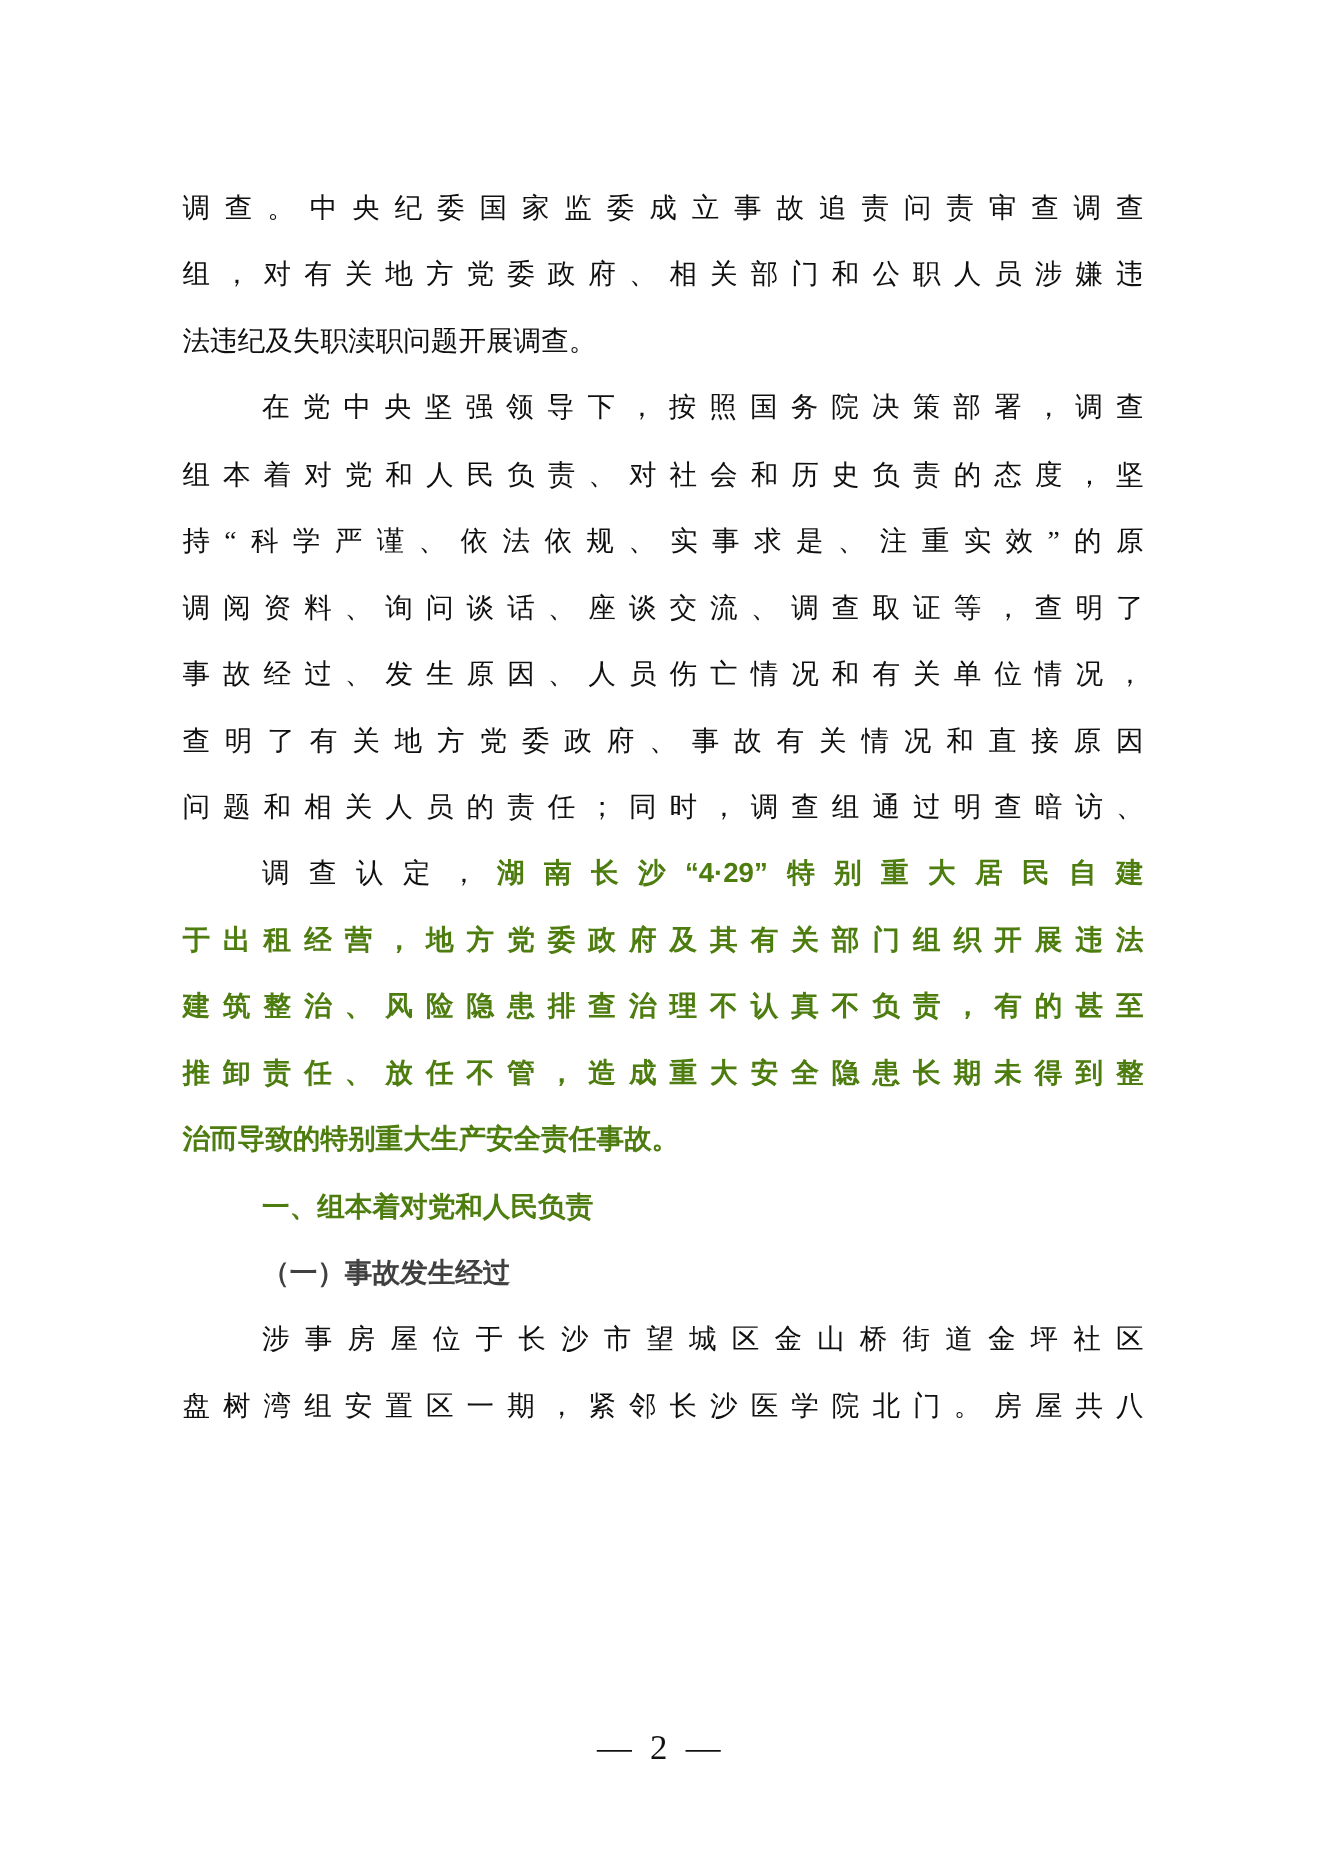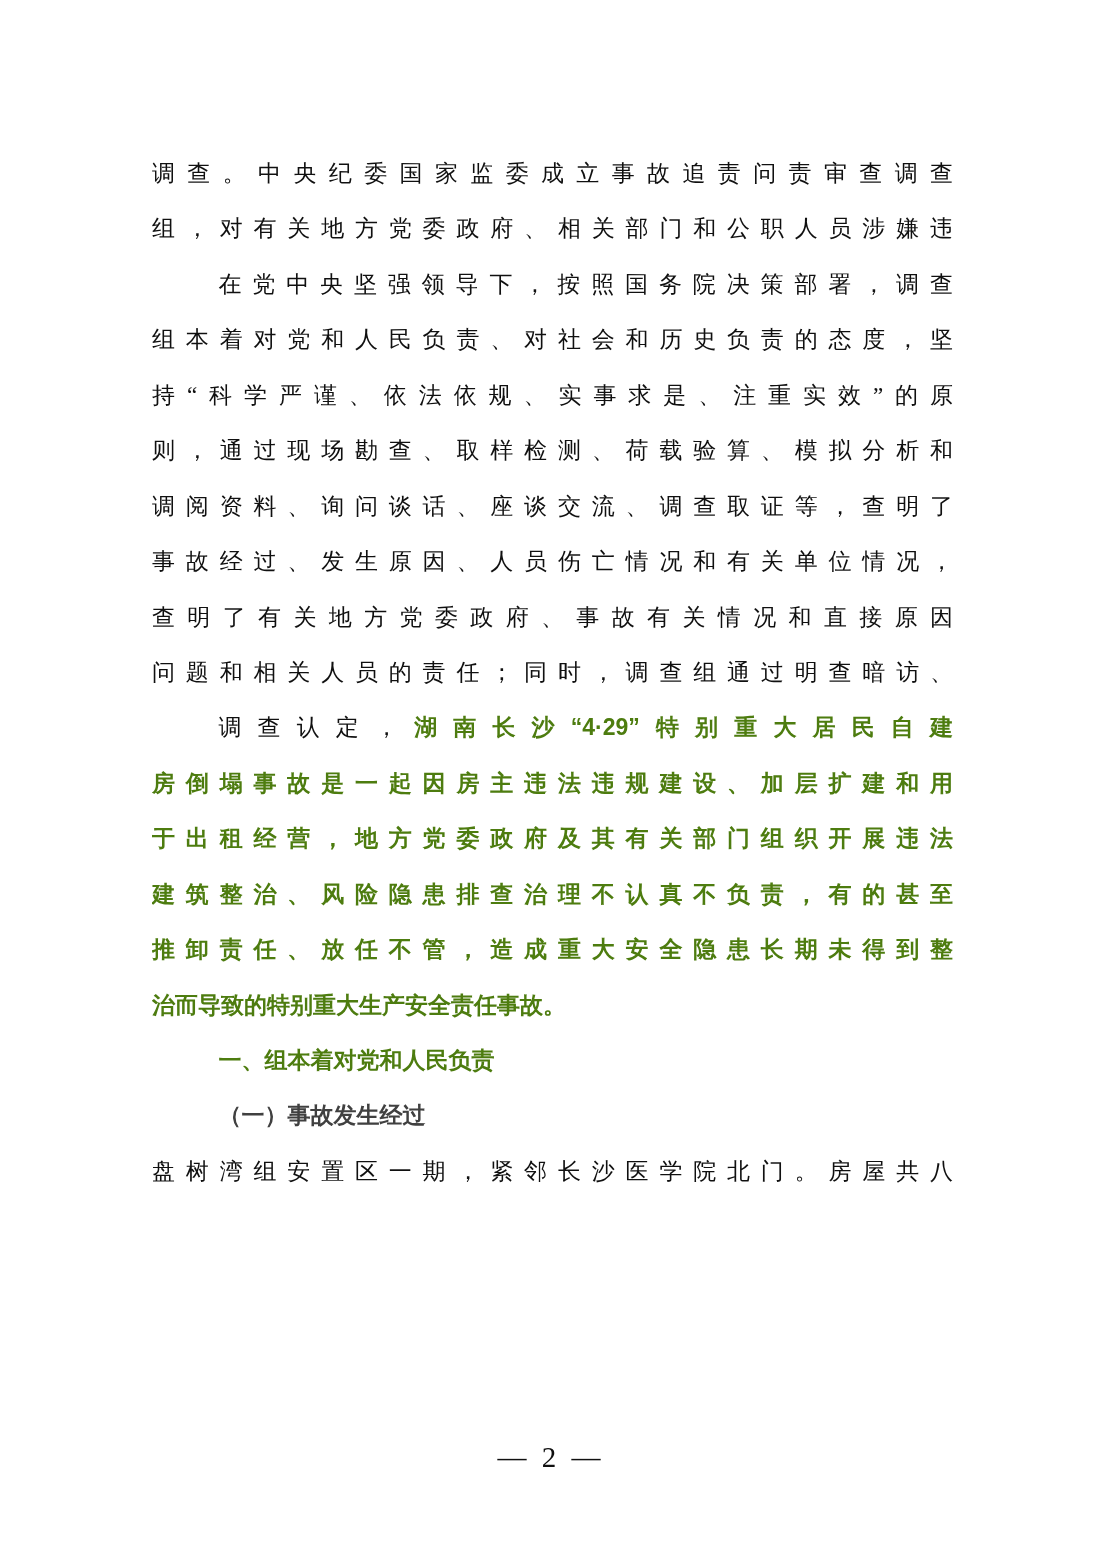--- a/index.html
+++ b/index.html
@@ -59,32 +59,32 @@
     letter-spacing: 4px;
   }
 </style>
 </head>
 <body>
 
 <div class="page">
   <div class="text-block">
       <div class="line full"><span class="seg-fangsong">调查。中央纪委国家监委成立事故追责问责审查调查</span></div>
       <div class="line full"><span class="seg-fangsong">组，对有关地方党委政府、相关部门和公职人员涉嫌违</span></div>
+      <div class="line end"><span class="seg-fangsong">法违纪及失职渎职问题开展调查。</span></div>
       <div class="line full indent"><span class="seg-fangsong">在党中央坚强领导下，按照国务院决策部署，调查</span></div>
       <div class="line full"><span class="seg-fangsong">组本着对党和人民负责、对社会和历史负责的态度，坚</span></div>
       <div class="line full"><span class="seg-fangsong">持“科学严谨、依法依规、实事求是、注重实效”的原</span></div>
-      <div class="line full"><span class="seg-fangsong">则，通过现场勘查、取样检测、荷载验算、模拟分析和</span></div>
       <div class="line full"><span class="seg-fangsong">调阅资料、询问谈话、座谈交流、调查取证等，查明了</span></div>
       <div class="line full"><span class="seg-fangsong">事故经过、发生原因、人员伤亡情况和有关单位情况，</span></div>
       <div class="line full"><span class="seg-fangsong">查明了有关地方党委政府、事故有关情况和直接原因</span></div>
       <div class="line full"><span class="seg-fangsong">问题和相关人员的责任；同时，调查组通过明查暗访、</span></div>
       <div class="line full indent"><span class="seg-fangsong">调查认定，</span><span class="seg-heiti">湖南长沙“4·29”特别重大居民自建</span></div>
-      <div class="line full"><span class="seg-heiti">房倒塌事故是一起因房主违法违规建设、加层扩建和用</span></div>
       <div class="line full"><span class="seg-heiti">于出租经营，地方党委政府及其有关部门组织开展违法</span></div>
       <div class="line full"><span class="seg-heiti">建筑整治、风险隐患排查治理不认真不负责，有的甚至</span></div>
       <div class="line full"><span class="seg-heiti">推卸责任、放任不管，造成重大安全隐患长期未得到整</span></div>
       <div class="line end"><span class="seg-heiti">治而导致的特别重大生产安全责任事故。</span></div>
       <div class="line end indent"><span class="seg-heiti">一、组本着对党和人民负责</span></div>
       <div class="line end indent"><span class="seg-kaiti">（一）事故发生经过</span></div>
+      <div class="line full indent"><span class="seg-fangsong">涉事房屋位于长沙市望城区金山桥街道金坪社区</span></div>
       <div class="line full"><span class="seg-fangsong">盘树湾组安置区一期，紧邻长沙医学院北门。房屋共八</span></div>
     </div>
   <div class="page-number">— 2 —</div>
 </div>
 
 </body></html>

